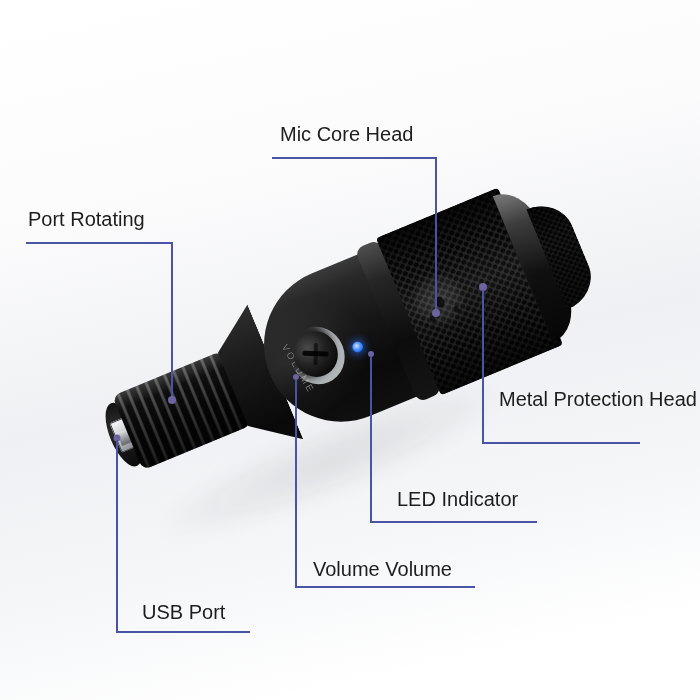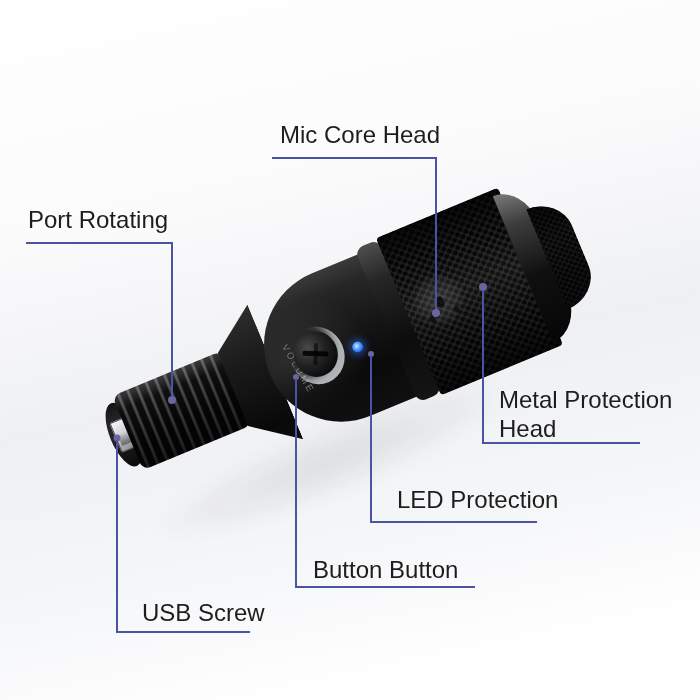--- a/index.html
+++ b/index.html
@@ -1,21 +1,21 @@
 <!DOCTYPE html>
 <html><head>
 <meta charset="utf-8">
 <style>
   html,body{margin:0;padding:0;}
   body{width:700px;height:700px;overflow:hidden;font-family:"Liberation Sans", sans-serif;}
   .stage{position:relative;width:700px;height:700px;
     background:linear-gradient(168deg,#ffffff 0%,#fbfbfc 28%,#eff0f3 52%,#f5f6f8 72%,#ffffff 90%);}
 
   
-  .lbl{position:absolute;font-size:24px;line-height:29px;color:#1d1d1d;white-space:nowrap;}
+  .lbl{position:absolute;font-size:20px;line-height:29px;color:#1d1d1d;white-space:nowrap;}
   .lbl.wrap{white-space:normal;}
   #lbl-mic-core{left:280px;top:120px;}
   #lbl-screw{left:28px;top:205px;}
   #lbl-mesh{left:499px;top:385px;width:200px;}
   #lbl-led{left:397px;top:485px;}
   #lbl-volume{left:313px;top:555px;}
   #lbl-usb{left:142px;top:598px;}
 
   .lines{position:absolute;left:0;top:0;z-index:6;pointer-events:none;}
   .lines path{stroke:#4a54a4;stroke-width:2;fill:none;}
@@ -144,17 +144,17 @@
     </g>
     <g>
       <circle cx="117" cy="438" r="3.5"></circle>
         <path d="M117,440 V632 H250"></path>
     </g>
   </svg>
 
   <div class="lbl" id="lbl-mic-core">Mic Core Head</div>
   <div class="lbl" id="lbl-screw">Port Rotating</div>
   <div class="lbl wrap" id="lbl-mesh">Metal Protection Head</div>
-  <div class="lbl" id="lbl-led">LED Protection</div>
-  <div class="lbl" id="lbl-volume">Button Button</div>
-  <div class="lbl" id="lbl-usb">USB Screw</div>
+  <div class="lbl" id="lbl-led">LED Indicator</div>
+  <div class="lbl" id="lbl-volume">Volume Volume</div>
+  <div class="lbl" id="lbl-usb">USB Port</div>
 
 </div>
 
 </body></html>

